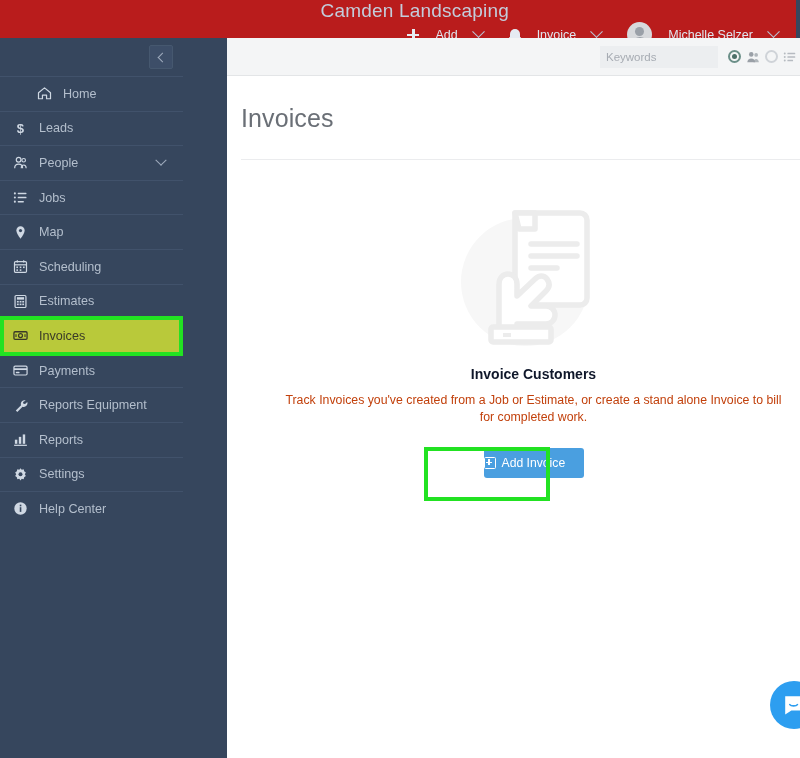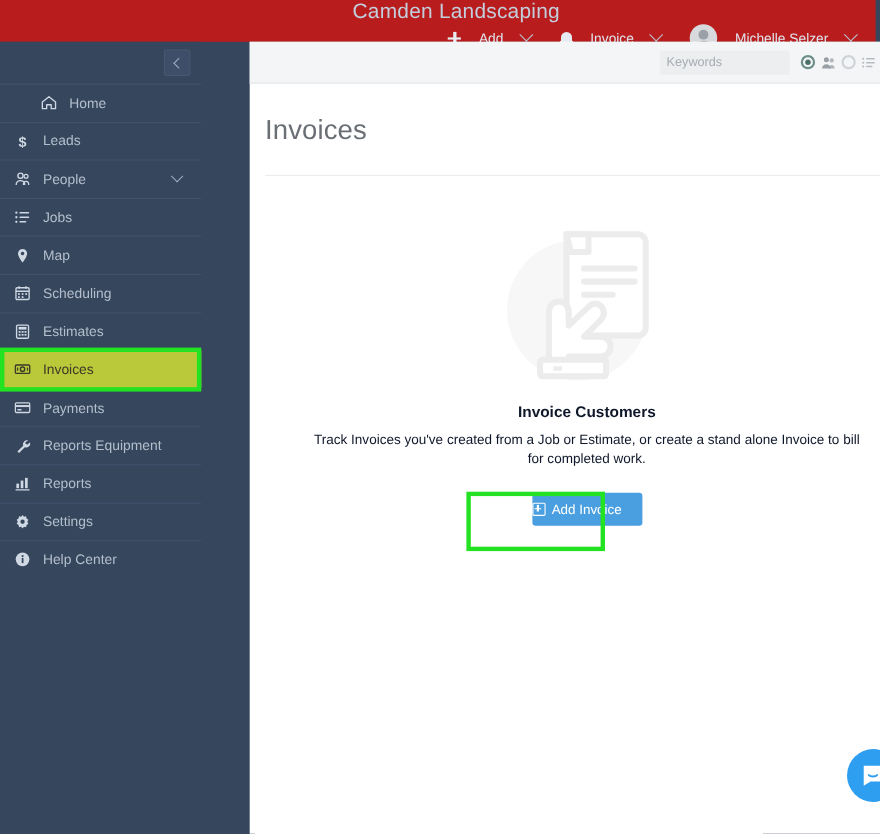--- a/index.html
+++ b/index.html
@@ -287,21 +287,21 @@
   }
   .empty-title {
     margin-top: 14px;
     color: #0f172a;
     font-size: 14px;
     font-weight: bold;
   }
   .empty-desc {
     margin: 10px auto 0;
     width: 500px;
-    color: #0f172a;
+    color: #c2410c;
     font-size: 12.3px;
     line-height: 17px;
   }
   .add-btn {
     margin: 22px auto 0;
     width: 100px;
     height: 30px;
     background: #4a9fe0;
     color: #ffffff;
     border: none;

